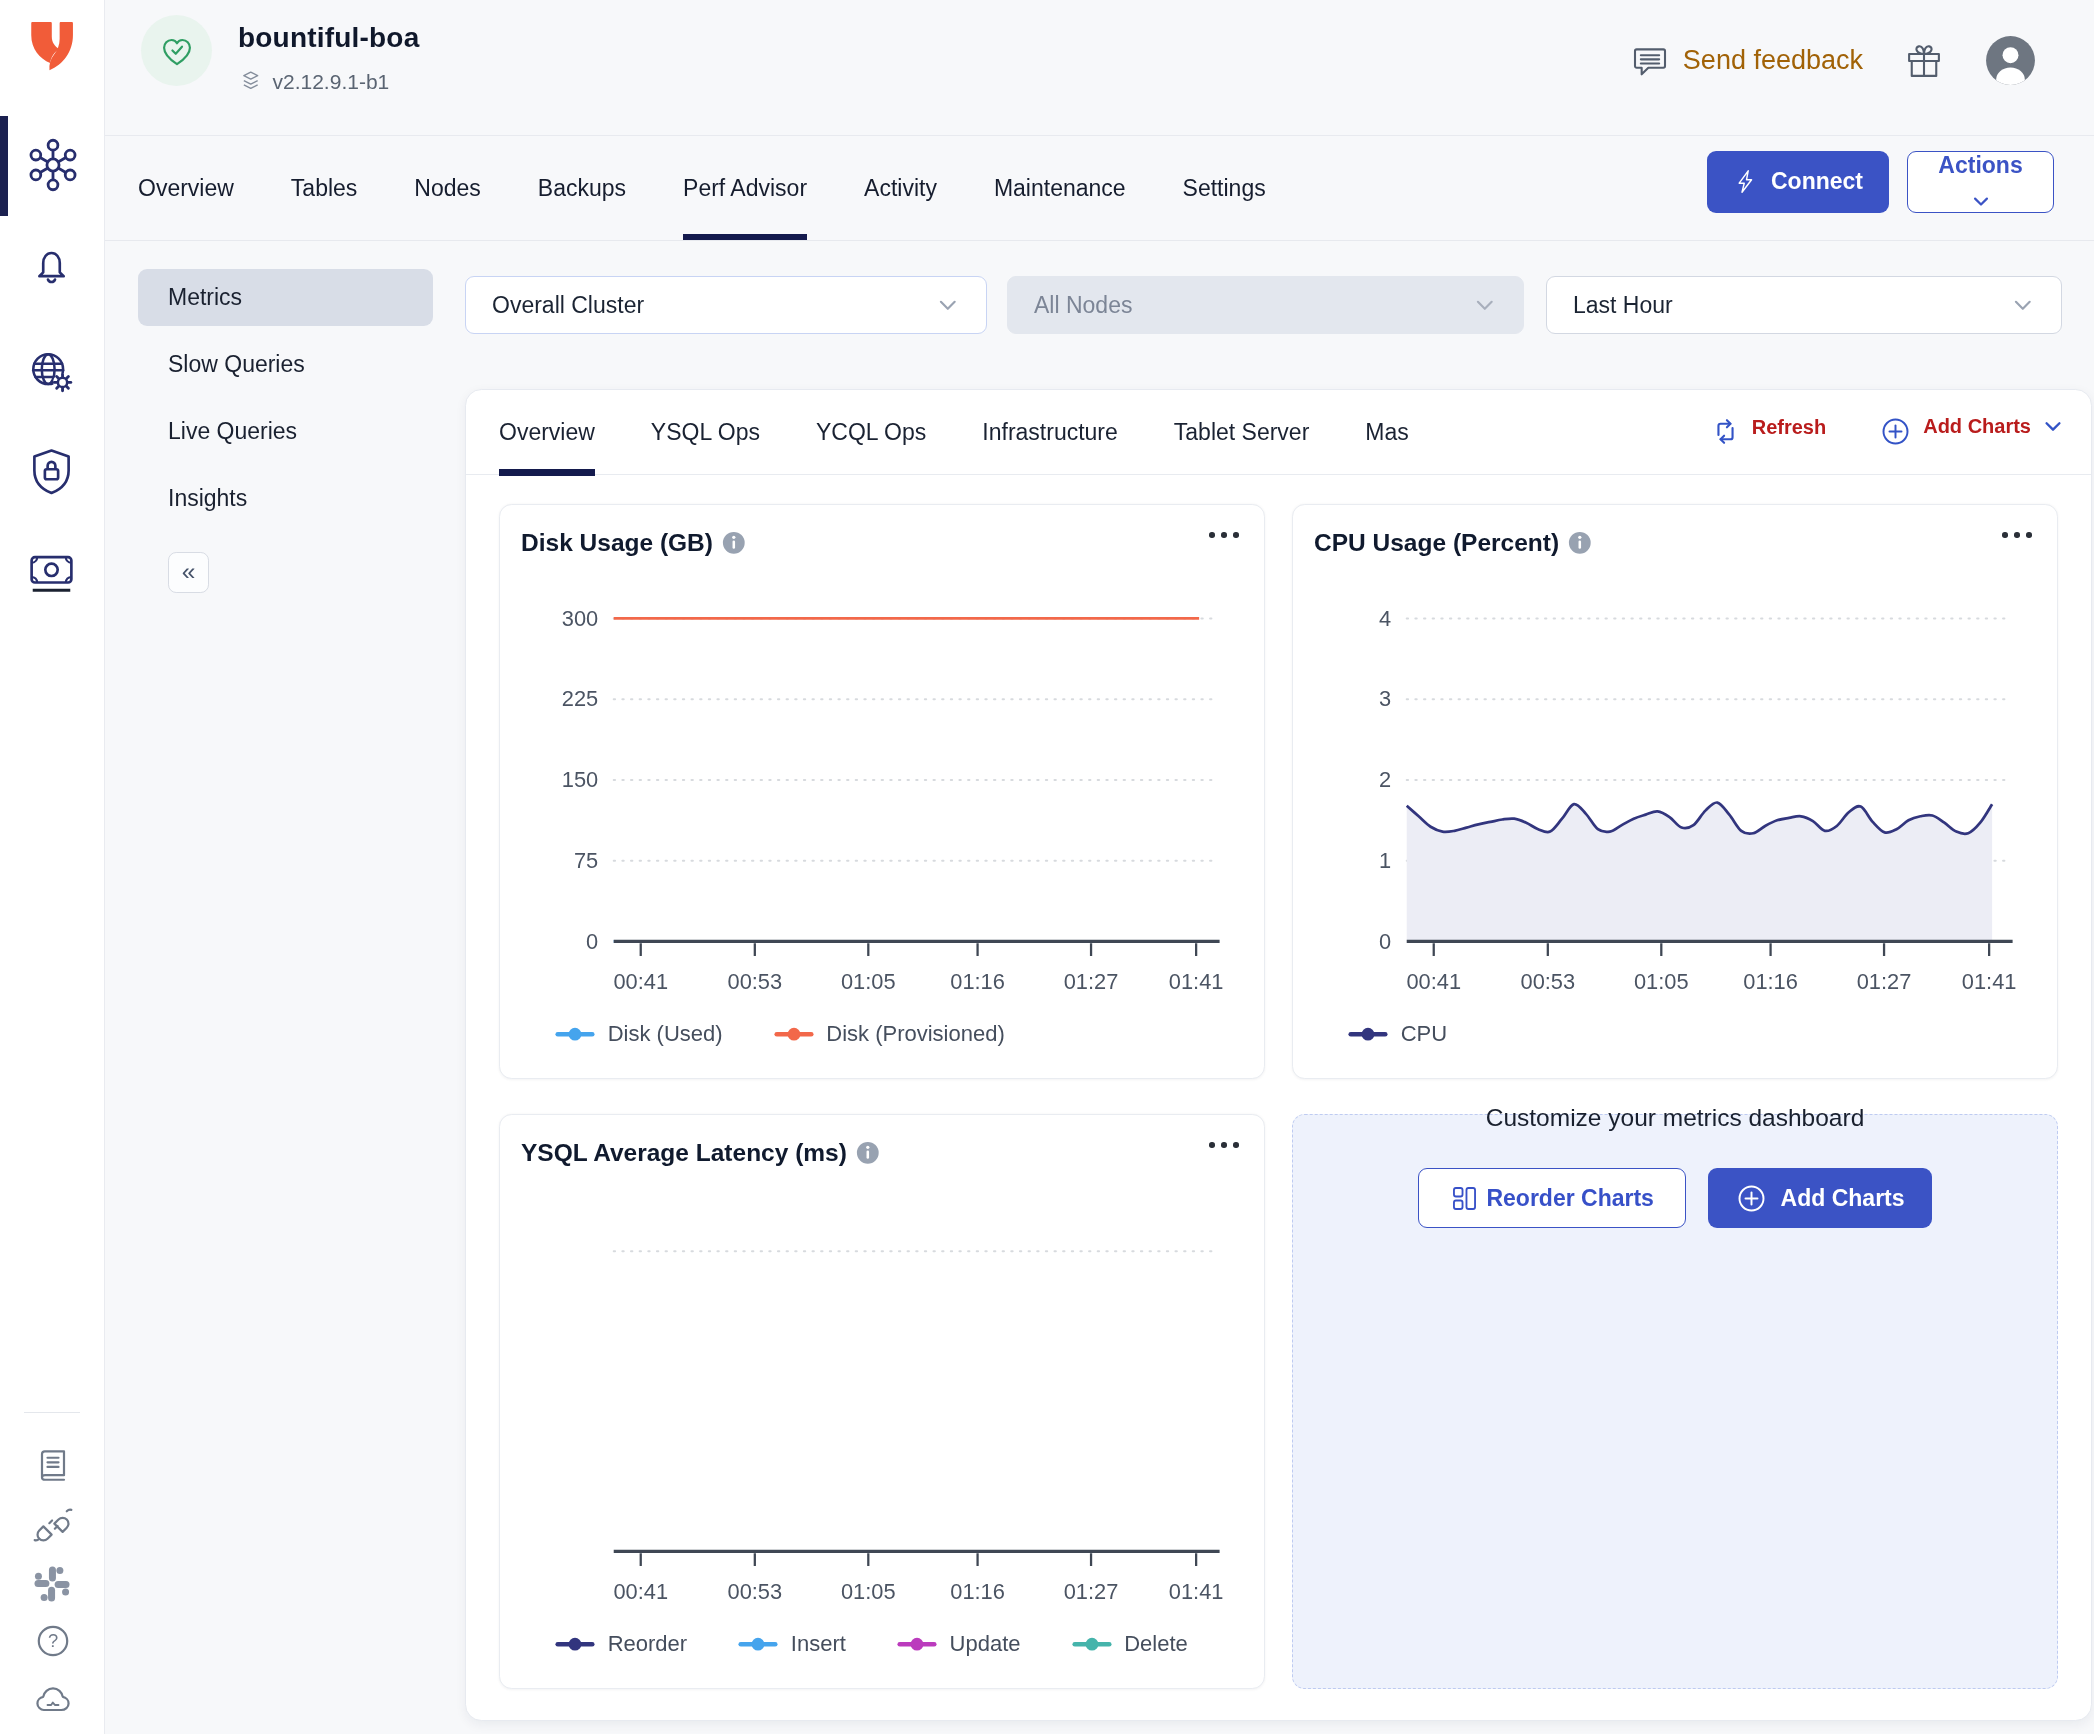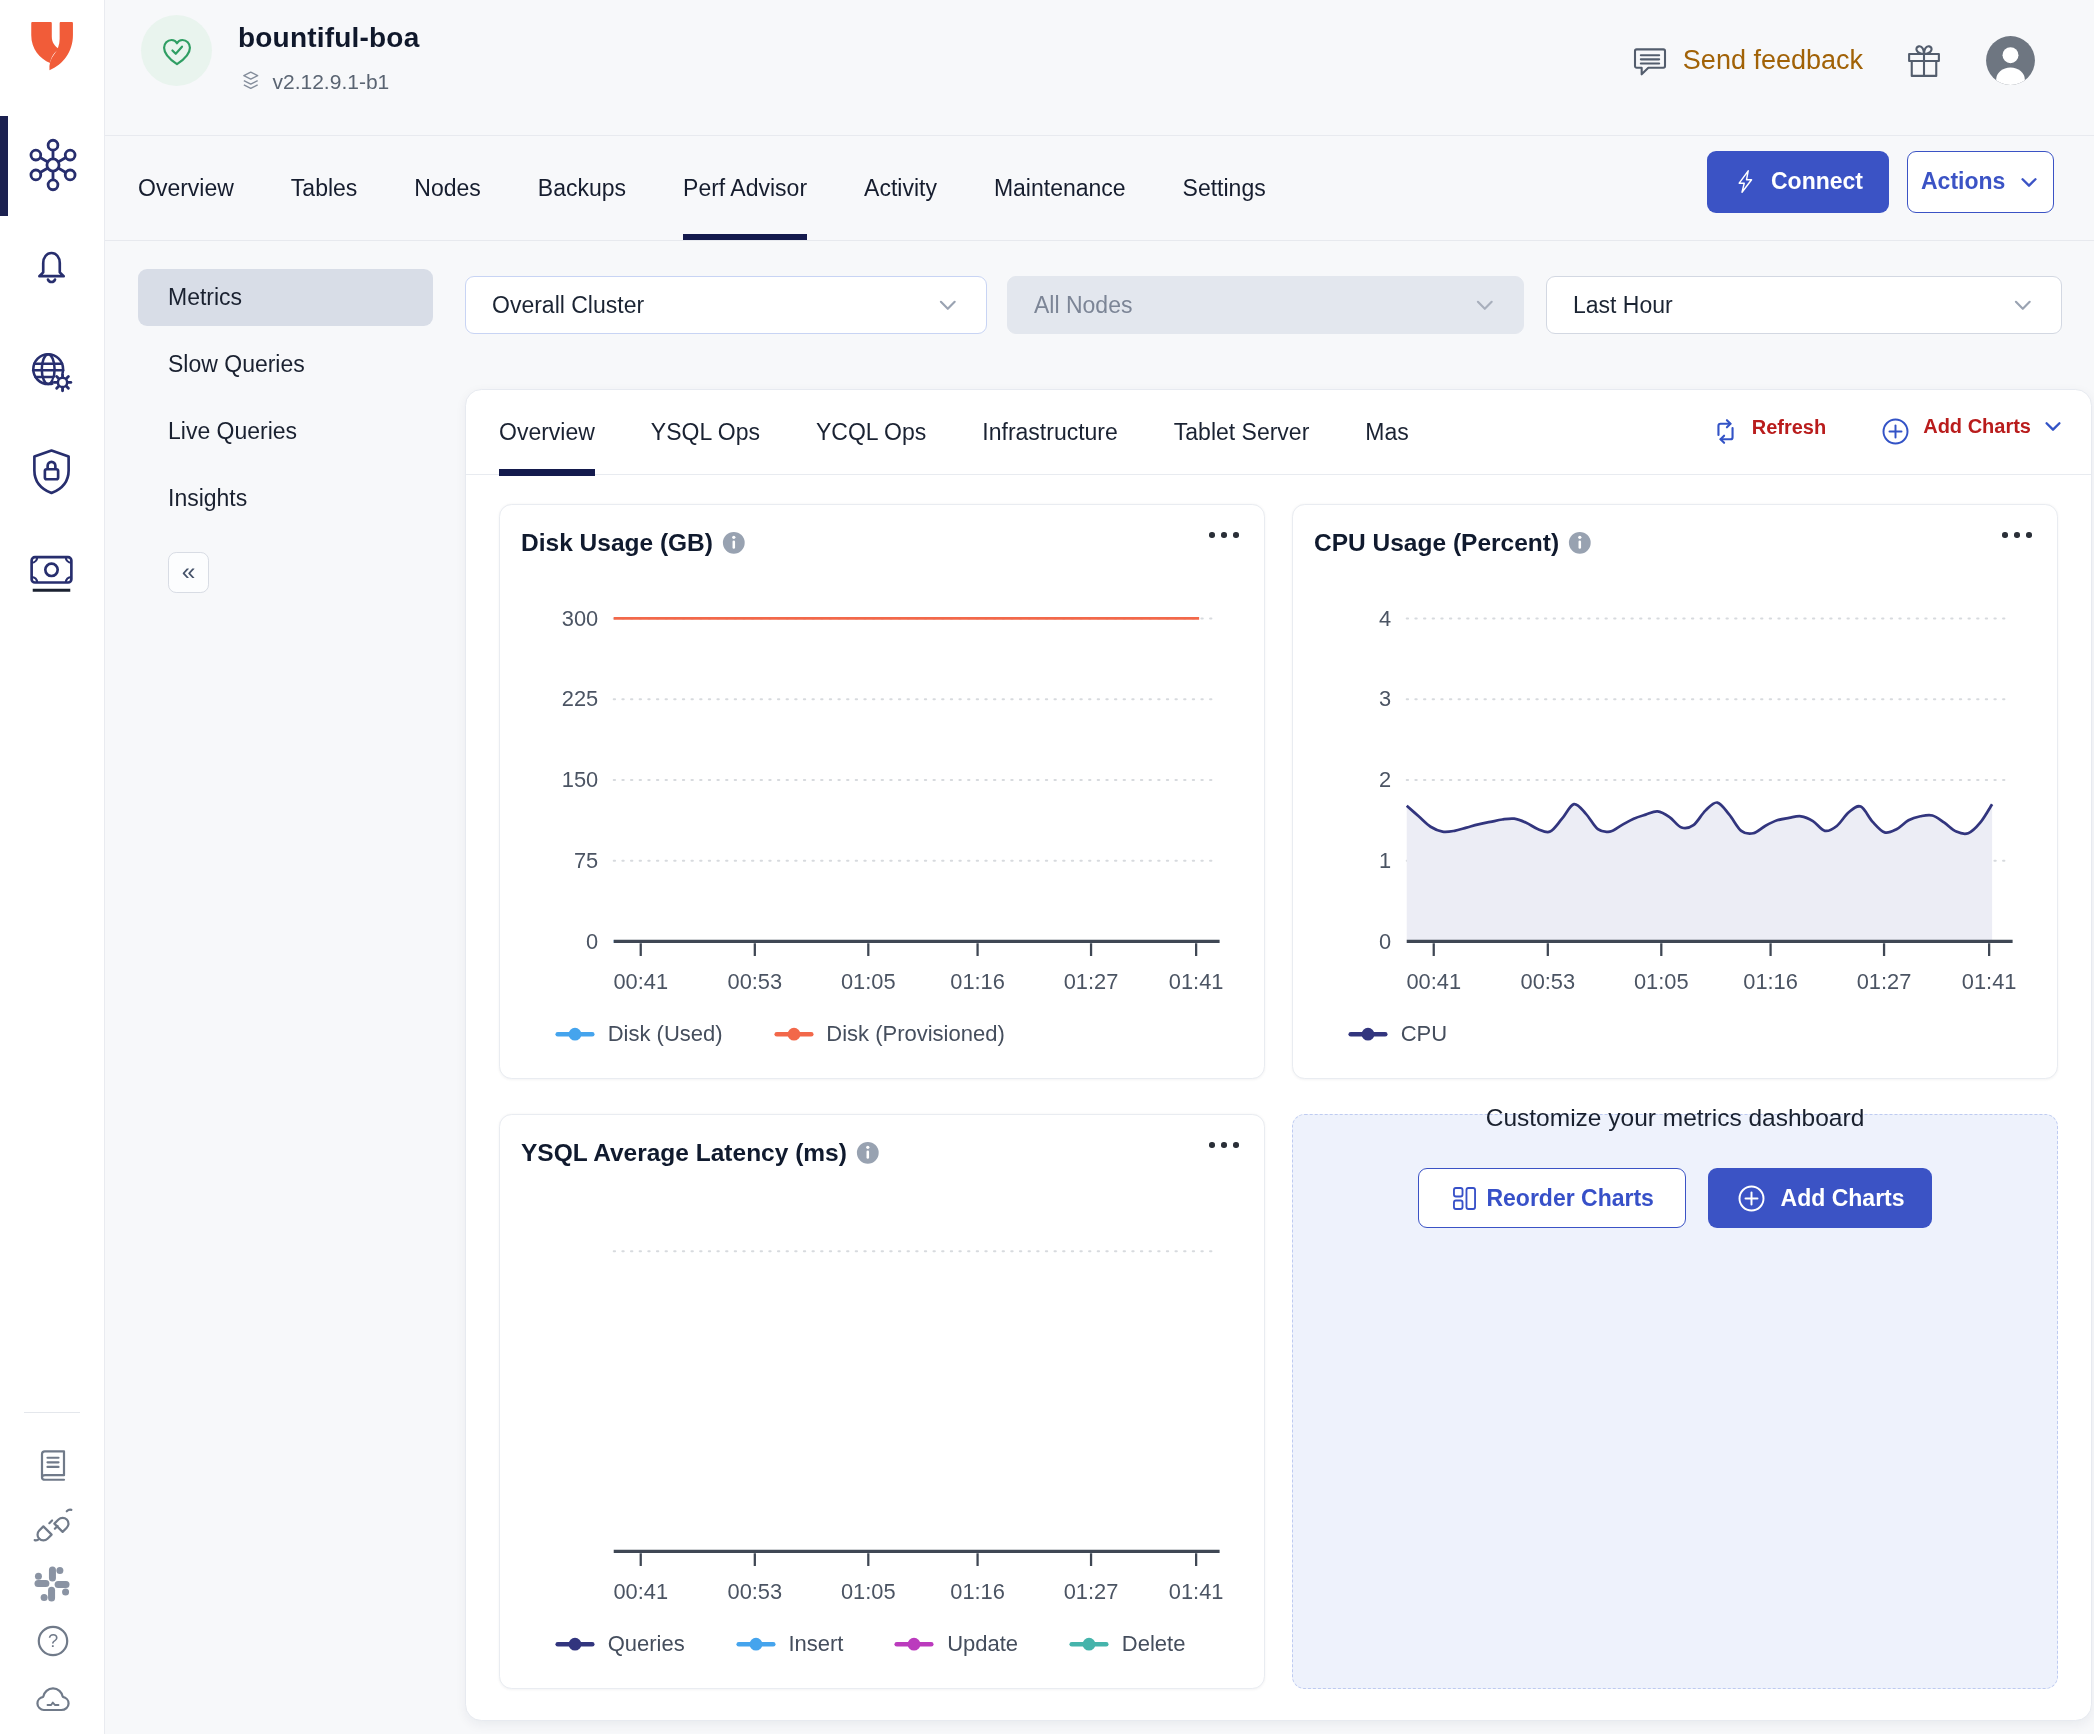--- a/index.html
+++ b/index.html
@@ -32,21 +32,21 @@
   .tabbar { position:absolute; left:105px; top:136px; width:1989px; height:105px;
             border-bottom:1.8px solid #E7E9EE; display:flex; align-items:stretch; padding-left:33px; }
   .main-tab { position:relative; display:flex; align-items:center; margin-right:57px;
               font-size:23px; color:#161D2E; cursor:pointer; white-space:nowrap; }
   .main-tab.active::after { content:""; position:absolute; left:0; right:0; bottom:0; height:6.4px; background:#141A4D; }
   .btn-connect { position:absolute; right:205px; top:14.5px; width:182px; height:62px; border:none; border-radius:9px;
                  background:#3B53C5; color:#fff; font-size:23px; font-weight:bold; display:flex; align-items:center;
                  justify-content:center; gap:11px; cursor:pointer; font-family:inherit; }
   .btn-actions { position:absolute; right:40px; top:14.5px; width:147px; height:62px; border-radius:9px;
                  background:#fff; border:1.8px solid #3B53C5; color:#3B53C5; font-size:23px; font-weight:bold;
-                 display:flex; align-items:center; justify-content:center; gap:12.7px; cursor:pointer; font-family:inherit; }
+                 display:flex; align-items:center; justify-content:center; gap:12.7px; cursor:pointer; font-family:inherit;flex-direction:column; }
 
   
   .subnav { position:absolute; left:138px; top:269px; width:295px; }
   .subnav-item { height:57px; border-radius:9px; display:flex; align-items:center; padding-left:30px;
                  font-size:23px; color:#1A2130; margin-bottom:10px; cursor:pointer; }
   .subnav-item.active { background:#D8DDE7; }
   .collapse-btn { margin:14.5px 0 0 30px; width:41px; height:41px; border-radius:8.2px; border:1.8px solid #D8DCE4;
                   background:#FCFDFE; color:#46536A; font-size:24.5px; line-height:36px; text-align:center; cursor:pointer; }
 
   
@@ -497,21 +497,21 @@
           <text x="649.7" y="447" text-anchor="middle" font-size="24" fill="#4B5463" font-family="Liberation Sans, sans-serif">01:27</text>
           <line x1="765.1999999999999" y1="397" x2="765.1999999999999" y2="411" stroke="#3F4754" stroke-width="2.5"></line>
           <text x="765.1999999999999" y="447" text-anchor="middle" font-size="24" fill="#4B5463" font-family="Liberation Sans, sans-serif">01:41</text>
         </svg>
       <div class="chart-legend">
           <div class="legend-item">
             <svg width="40" height="16.4" viewBox="0 0 44 18">
               <line x1="3" y1="9" x2="41" y2="9" stroke="#32357E" stroke-width="5" stroke-linecap="round"></line>
               <circle cx="22" cy="9" r="7" fill="#32357E"></circle>
             </svg>
-            <span>Queries</span>
+            <span>Reorder</span>
           </div>
           <div class="legend-item">
             <svg width="40" height="16.4" viewBox="0 0 44 18">
               <line x1="3" y1="9" x2="41" y2="9" stroke="#45A4ED" stroke-width="5" stroke-linecap="round"></line>
               <circle cx="22" cy="9" r="7" fill="#45A4ED"></circle>
             </svg>
             <span>Insert</span>
           </div>
           <div class="legend-item">
             <svg width="40" height="16.4" viewBox="0 0 44 18">

